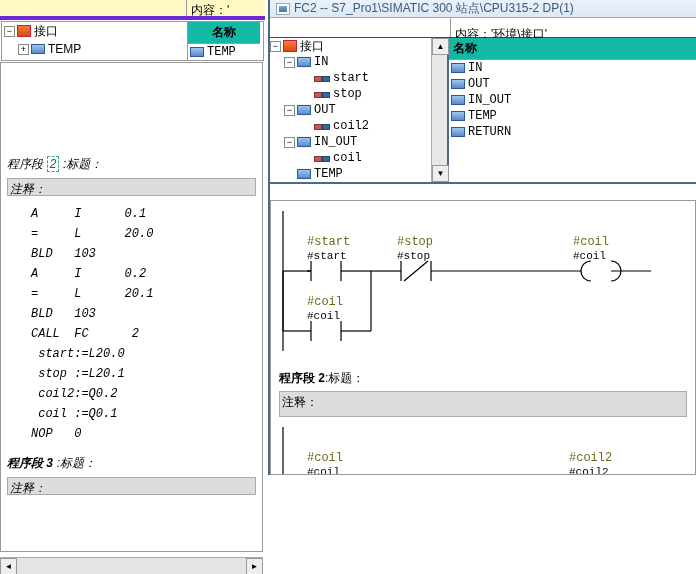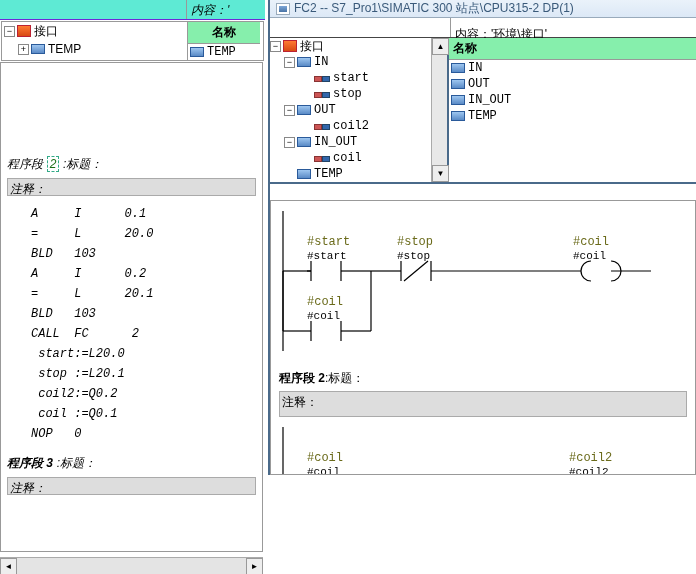--- a/index.html
+++ b/index.html
@@ -2,29 +2,29 @@
 <html><head>
 <meta charset="utf-8">
 <style>
 * { box-sizing: border-box; margin: 0; padding: 0; font-family: "SimSun", Arial, sans-serif; font-size: 12px; }
 body { background: #fff; width: 696px; height: 574px; overflow: hidden; position: relative; }
 
 .left-pane { position: absolute; left: 0; top: 0; width: 265px; height: 574px; }
 .right-pane { position: absolute; left: 268px; top: 0; width: 428px; height: 475px; border-left: 2px solid #4a6a8a; }
 
 
-.lp-header { height: 20px; background: #5eead4; border-bottom: 1px solid #6d28d9; display: flex; font-style: italic; }
+.lp-header { height: 20px; background: #fef9c3; border-bottom: 4px solid #6d28d9; display: flex; }
 .lp-header .spacer { width: 186px; }
 .lp-header .content-cell { border-left: 1px solid #999; padding: 2px 4px; }
 
 
 .lp-if { border: 1px solid #999; margin: 1px; display: flex; background: #fff; }
 .lp-if-tree { width: 186px; border-right: 1px solid #999; }
 .lp-if-col { width: 72px; }
-.col-hdr { background: #86efac; border-bottom: 1px solid #999; padding: 2px 0; text-align: center; font-weight: bold; }
+.col-hdr { background: #14b8a6; border-bottom: 1px solid #999; padding: 2px 0; text-align: center; font-weight: bold; }
 .tree-row { display: flex; align-items: center; height: 18px; padding-left: 2px; }
 .exp { width: 11px; height: 11px; border: 1px solid #888; display: inline-flex; align-items: center; justify-content: center; font-size: 9px; line-height: 1; margin-right: 2px; cursor: pointer; }
 .if-icon { width: 14px; height: 12px; background: linear-gradient(#ff7a33,#d84a14); display: inline-block; margin-right: 3px; border: 1px solid #b23; }
 .var-icon { width: 14px; height: 10px; display: inline-block; margin-right: 3px; border: 1px solid #2a5a9a; background: linear-gradient(#9ec6f0,#5a8ac6); position: relative; }
 .pin-icon { width: 16px; height: 10px; display: inline-block; margin-right: 3px; position: relative; }
 .pin-icon::before { content:""; position:absolute; left:0; top:3px; width:6px; height:4px; background:#c55; border:1px solid #833; }
 .pin-icon::after { content:""; position:absolute; right:0; top:3px; width:6px; height:4px; background:#36a; border:1px solid #246; }
 
 
 .lp-body { position: absolute; left: 0; top: 62px; width: 263px; height: 490px; border: 1px solid #999; background: #fff; overflow-y: auto; font-style: italic; }
@@ -207,20 +207,24 @@
           <span class="font-mono">OUT</span>
         </div>
       <div class="irow">
           <span class="var-icon"></span>
           <span class="font-mono">IN_OUT</span>
         </div>
       <div class="irow">
           <span class="var-icon"></span>
           <span class="font-mono">TEMP</span>
         </div>
+      <div class="irow">
+          <span class="var-icon"></span>
+          <span class="font-mono">RETURN</span>
+        </div>
     </div>
   </div>
 
   <div class="lad-body">
     
     <svg width="420" height="160">
       <line class="rail" x1="12" y1="10" x2="12" y2="150"></line>
 
       <line class="wire" x1="12" y1="70" x2="40" y2="70"></line>
 

